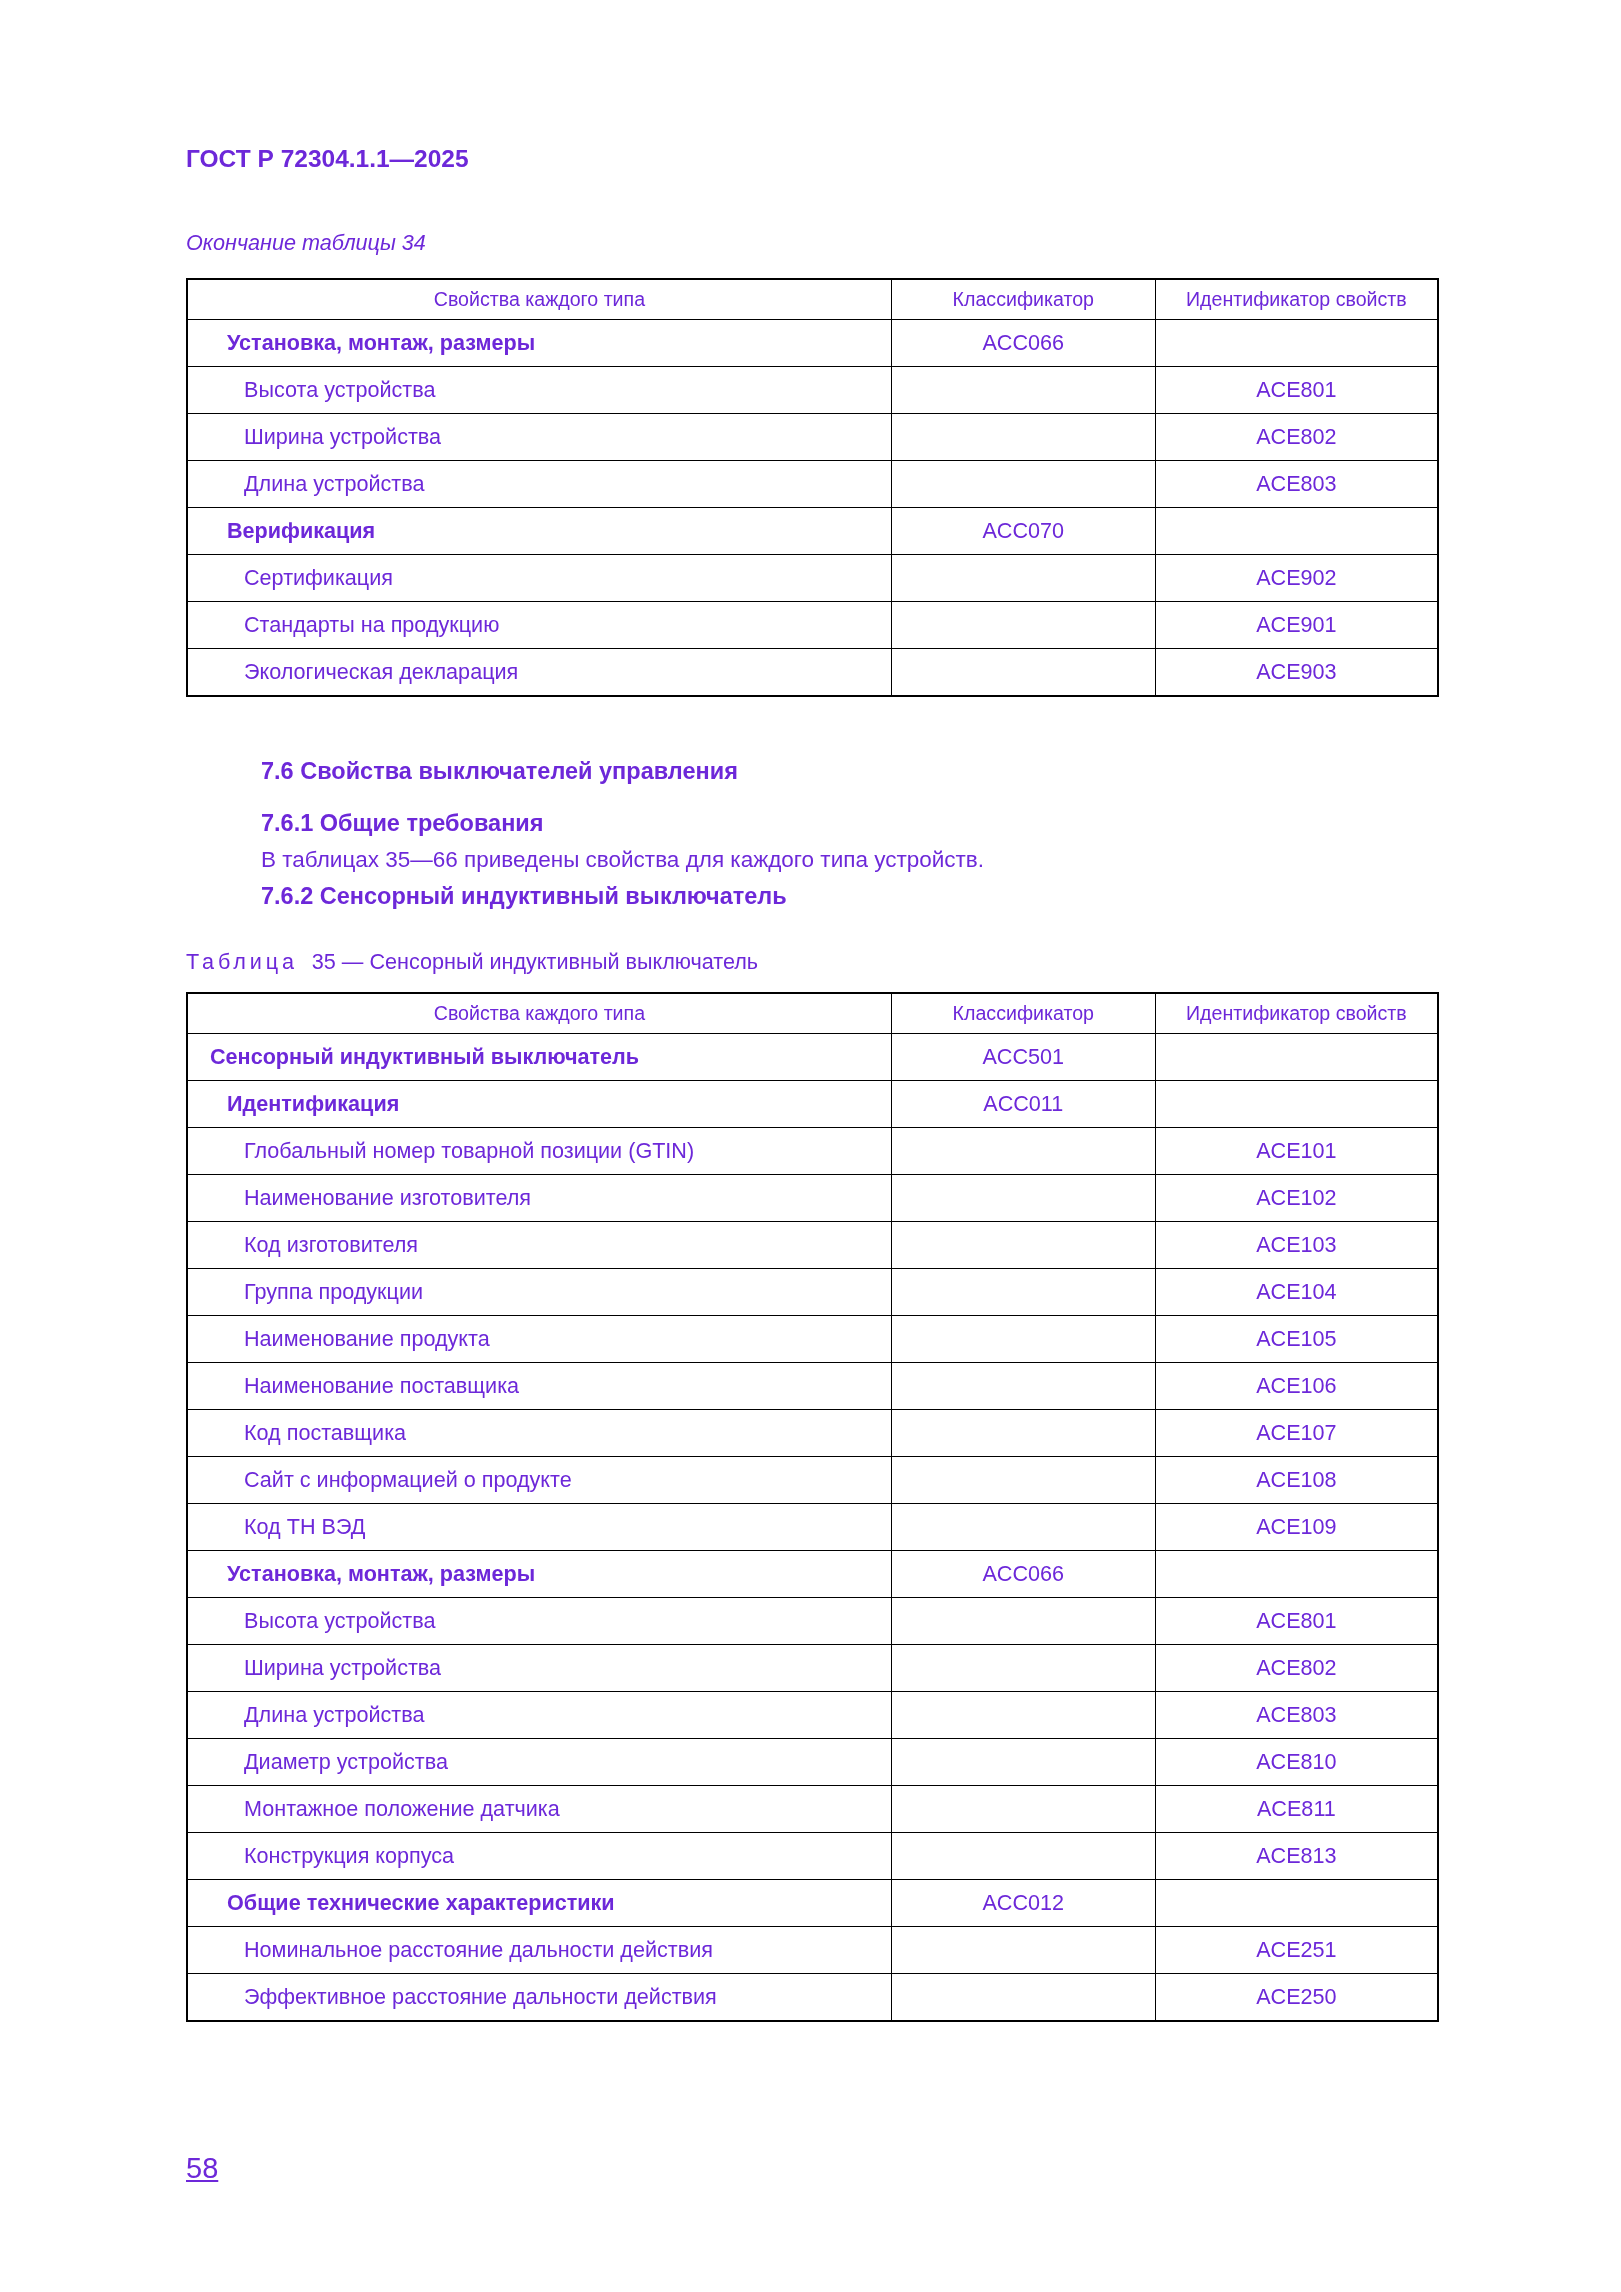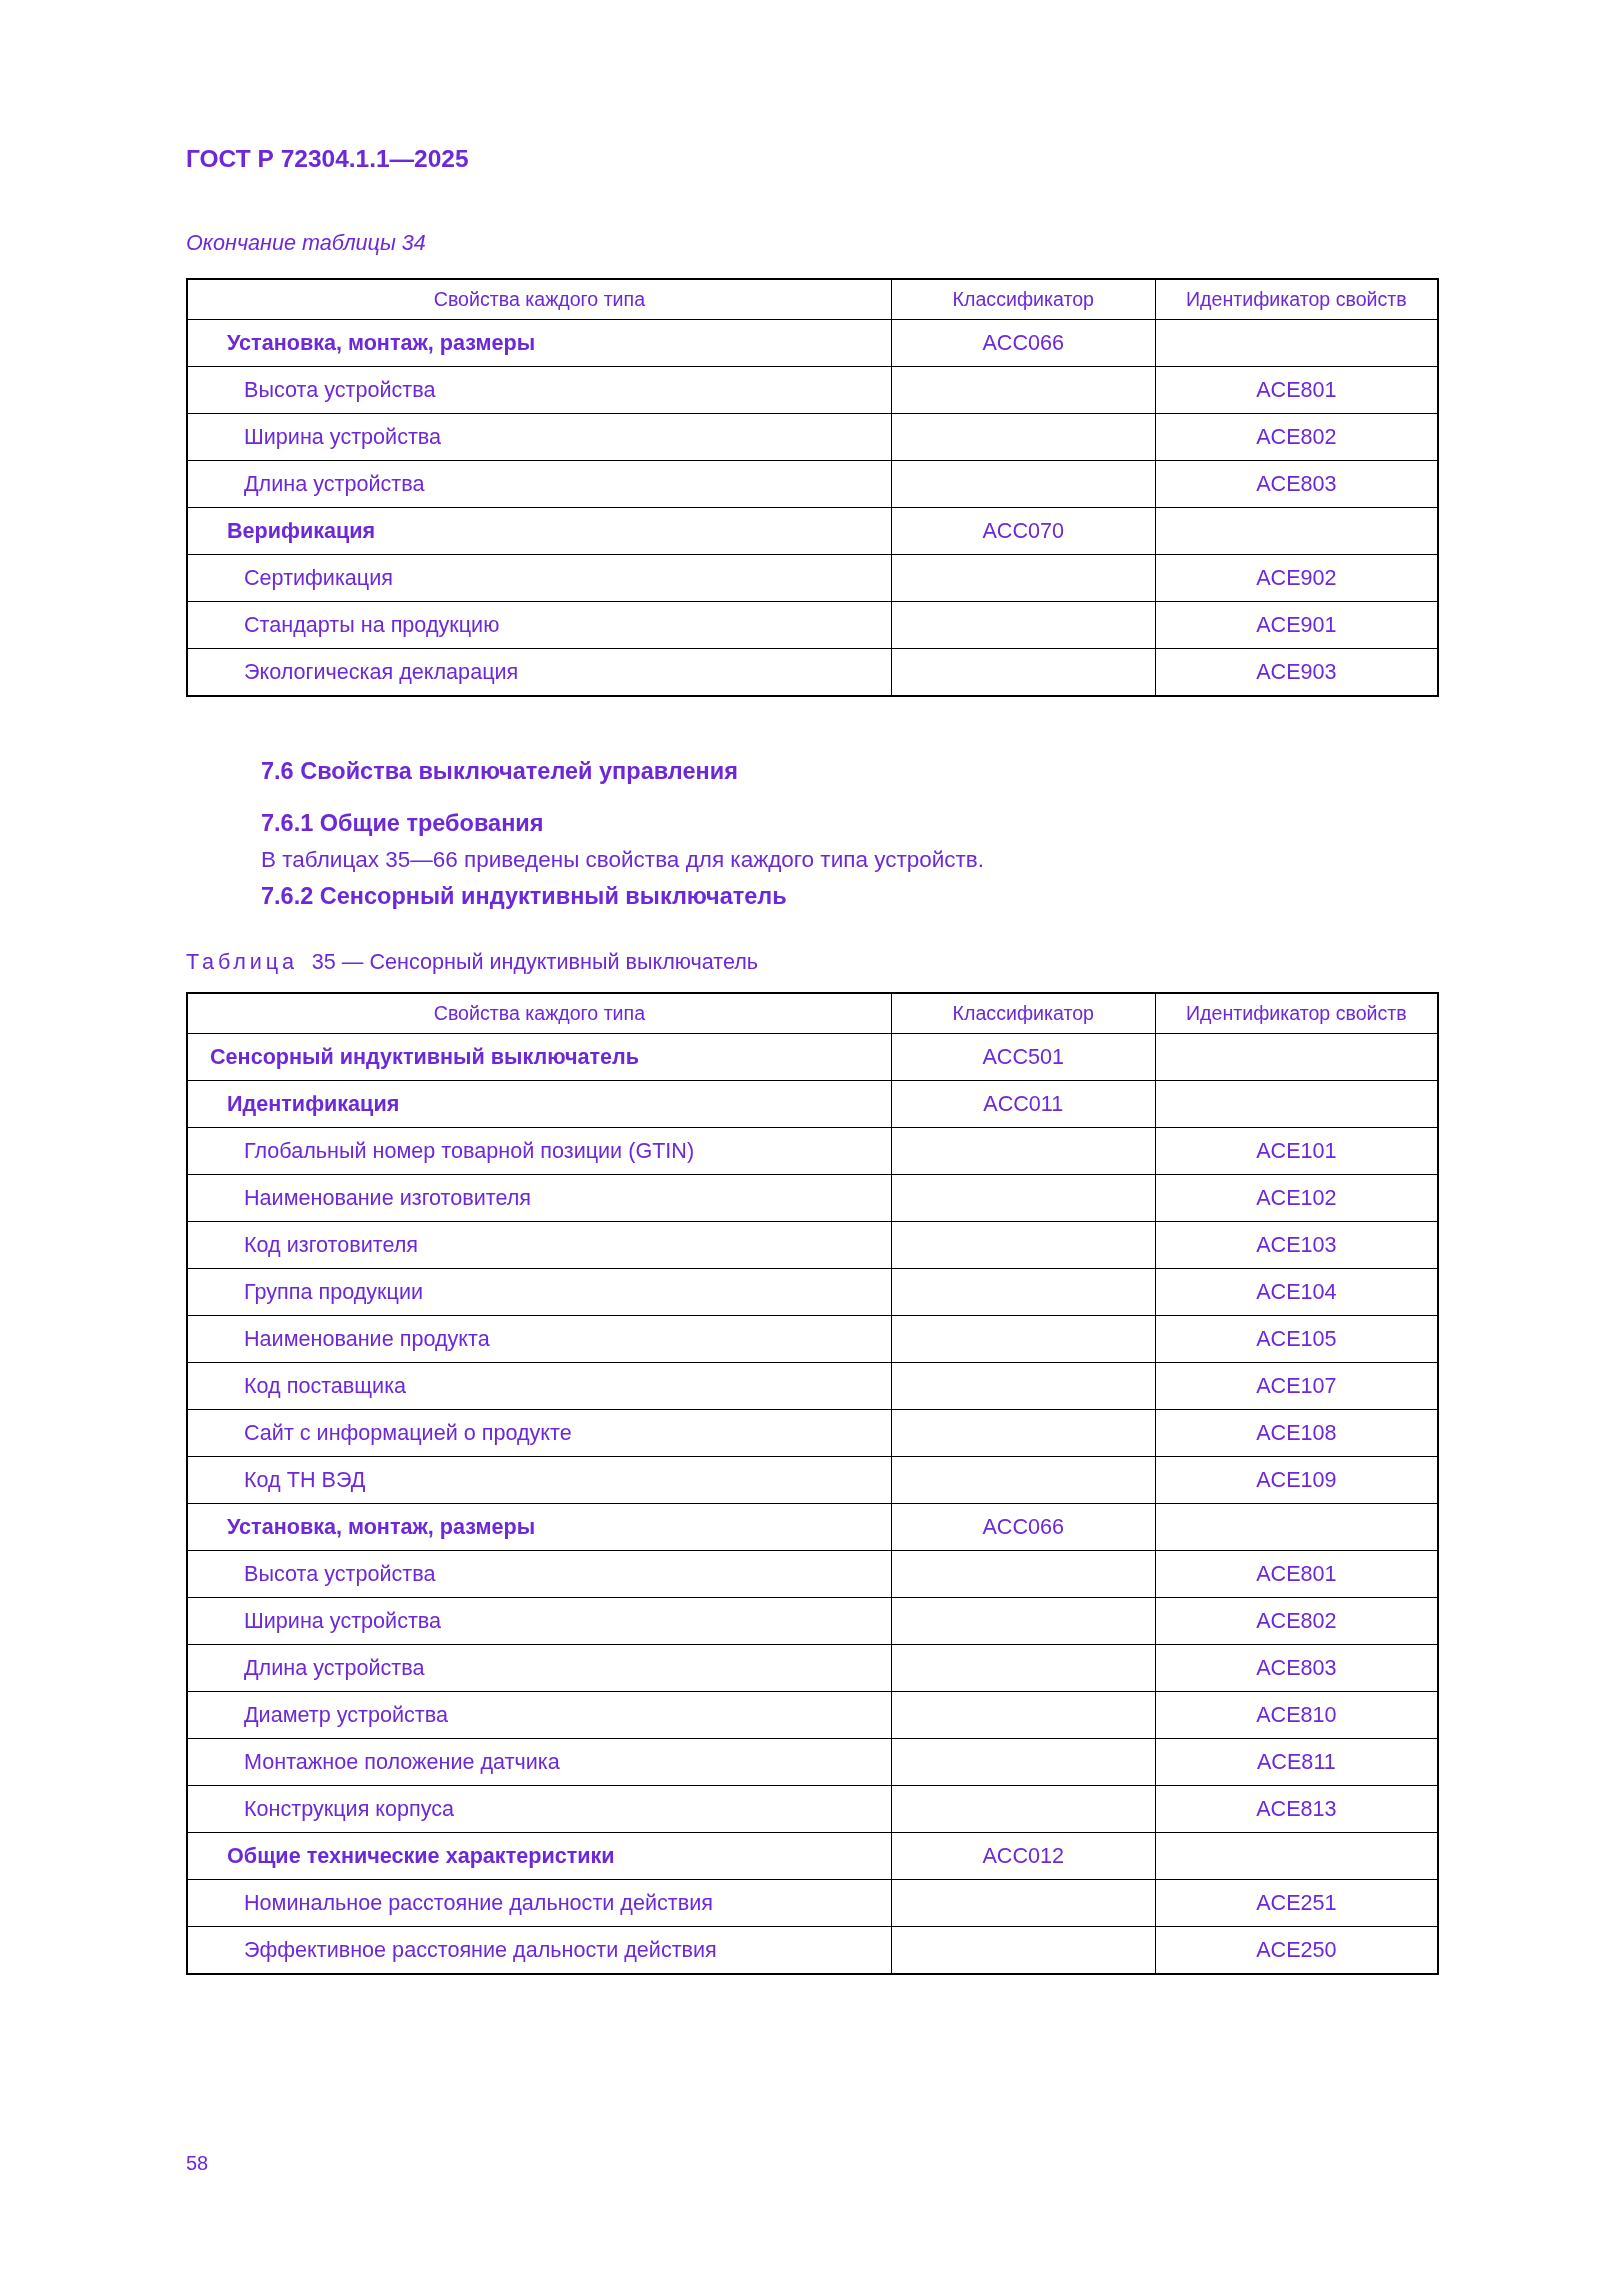--- a/index.html
+++ b/index.html
@@ -77,21 +77,22 @@
   .h762  { margin-top: 9.8px; }
   .para {
     font-size: 22.5px;
     margin: 9.8px 0 0 0;
     padding-left: 75px;
   }
   .page-number {
     position: absolute;
     left: 186px;
     top: 2152px;
-    font-size: 20px;
+    font-size: 29px;
+    text-decoration: underline;
   }
 </style>
 </head>
 <body>
 
 <div class="page">
   <div class="content">
 
     <p class="doc-code">ГОСТ Р 72304.1.1—2025</p>
 
@@ -207,20 +208,25 @@
             <td class="prop ind2">Группа продукции</td>
             <td class="c"></td>
             <td class="c">ACE104</td>
           </tr>
           <tr>
             <td class="prop ind2">Наименование продукта</td>
             <td class="c"></td>
             <td class="c">ACE105</td>
           </tr>
           <tr>
+            <td class="prop ind2">Наименование поставщика</td>
+            <td class="c"></td>
+            <td class="c">ACE106</td>
+          </tr>
+          <tr>
             <td class="prop ind2">Код поставщика</td>
             <td class="c"></td>
             <td class="c">ACE107</td>
           </tr>
           <tr>
             <td class="prop ind2">Сайт с информацией о продукте</td>
             <td class="c"></td>
             <td class="c">ACE108</td>
           </tr>
           <tr>

